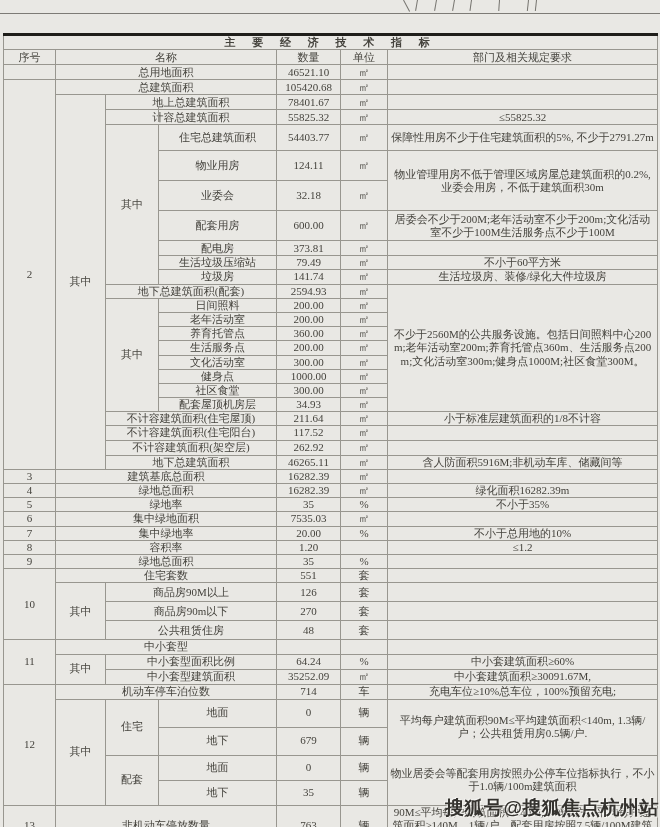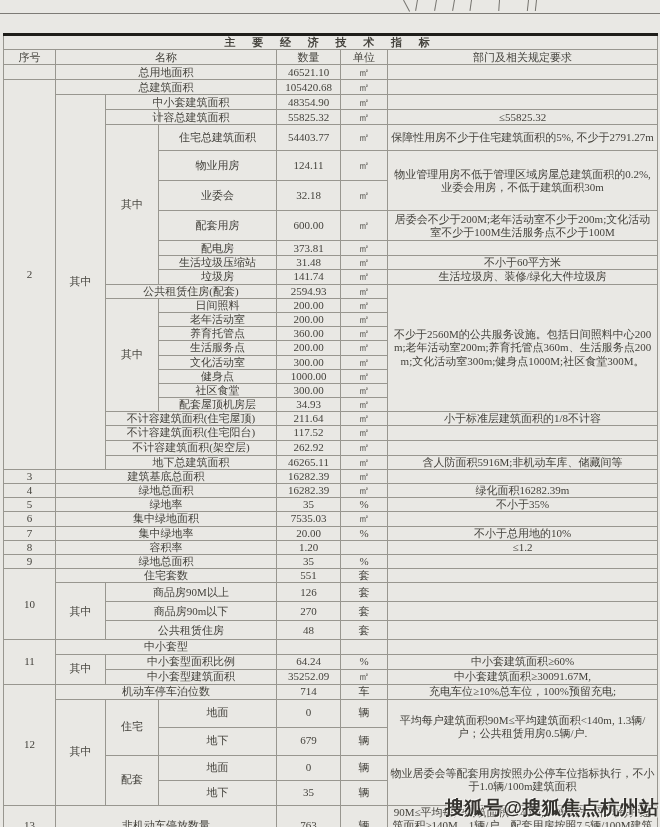--- a/index.html
+++ b/index.html
@@ -93,22 +93,22 @@
 
       <tr style="height:15px">
         <td rowspan="23">2</td>
         <td colspan="3">总建筑面积</td>
         <td>105420.68</td>
         <td class="unit">㎡</td>
         <td class="req"></td>
       </tr>
       <tr style="height:15px">
         <td rowspan="22">其中</td>
-        <td colspan="2">中小套建筑面积</td>
-        <td>48354.90</td>
+        <td colspan="2">地上总建筑面积</td>
+        <td>78401.67</td>
         <td class="unit">㎡</td>
         <td class="req"></td>
       </tr>
       <tr style="height:15px">
         <td colspan="2">计容总建筑面积</td>
         <td>55825.32</td>
         <td class="unit">㎡</td>
         <td class="req">≤55825.32</td>
       </tr>
       <tr style="height:26px">
@@ -136,32 +136,32 @@
         <td class="req">居委会不少于200M;老年活动室不少于200m;文化活动室不少于100M生活服务点不少于100M</td>
       </tr>
       <tr style="height:15px">
         <td>配电房</td>
         <td>373.81</td>
         <td class="unit">㎡</td>
         <td class="req"></td>
       </tr>
       <tr style="height:13px">
         <td>生活垃圾压缩站</td>
-        <td>31.48</td>
+        <td>79.49</td>
         <td class="unit">㎡</td>
         <td class="req">不小于60平方米</td>
       </tr>
       <tr style="height:12px">
         <td>垃圾房</td>
         <td>141.74</td>
         <td class="unit">㎡</td>
         <td class="req">生活垃圾房、装修/绿化大件垃圾房</td>
       </tr>
       <tr style="height:14px">
-        <td colspan="2">公共租赁住房(配套)</td>
+        <td colspan="2">地下总建筑面积(配套)</td>
         <td>2594.93</td>
         <td class="unit">㎡</td>
         <td class="req" rowspan="9">不少于2560M的公共服务设施。包括日间照料中心200m;老年活动室200m;养育托管点360m、生活服务点200m;文化活动室300m;健身点1000M;社区食堂300M。</td>
       </tr>
       <tr style="height:12px">
         <td rowspan="8">其中</td>
         <td>日间照料</td>
         <td>200.00</td>
         <td class="unit">㎡</td>
       </tr>

